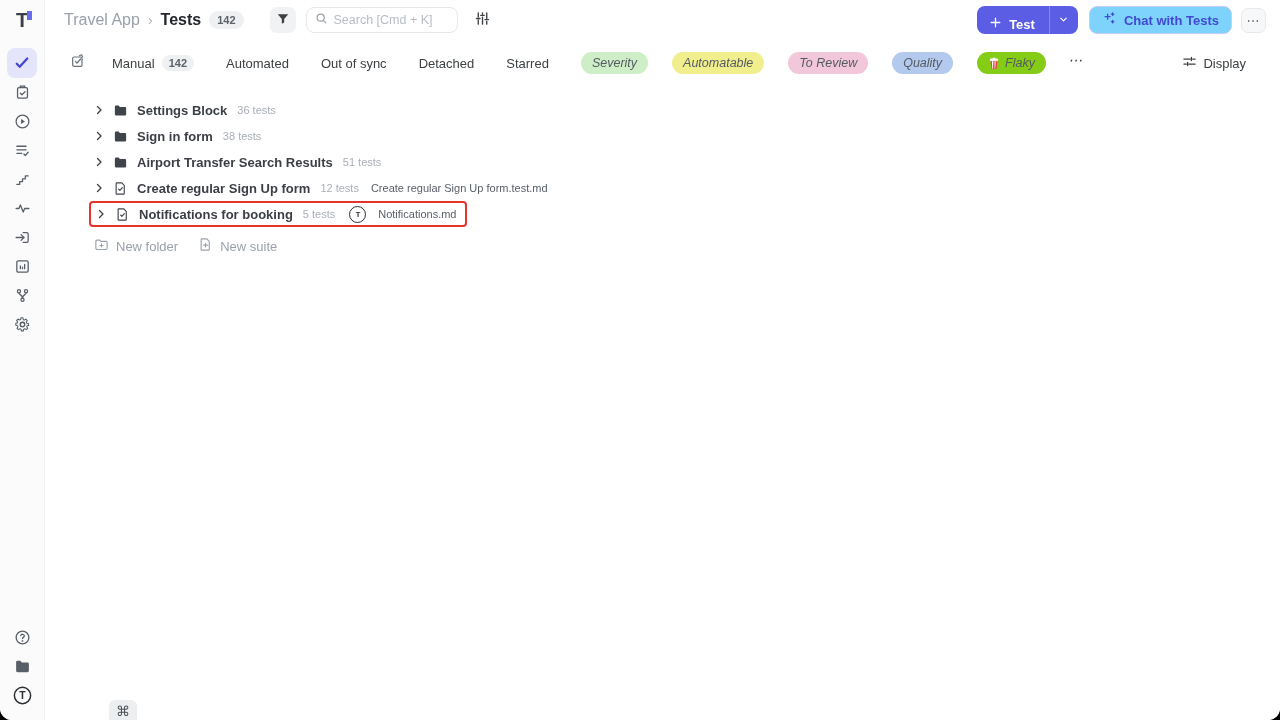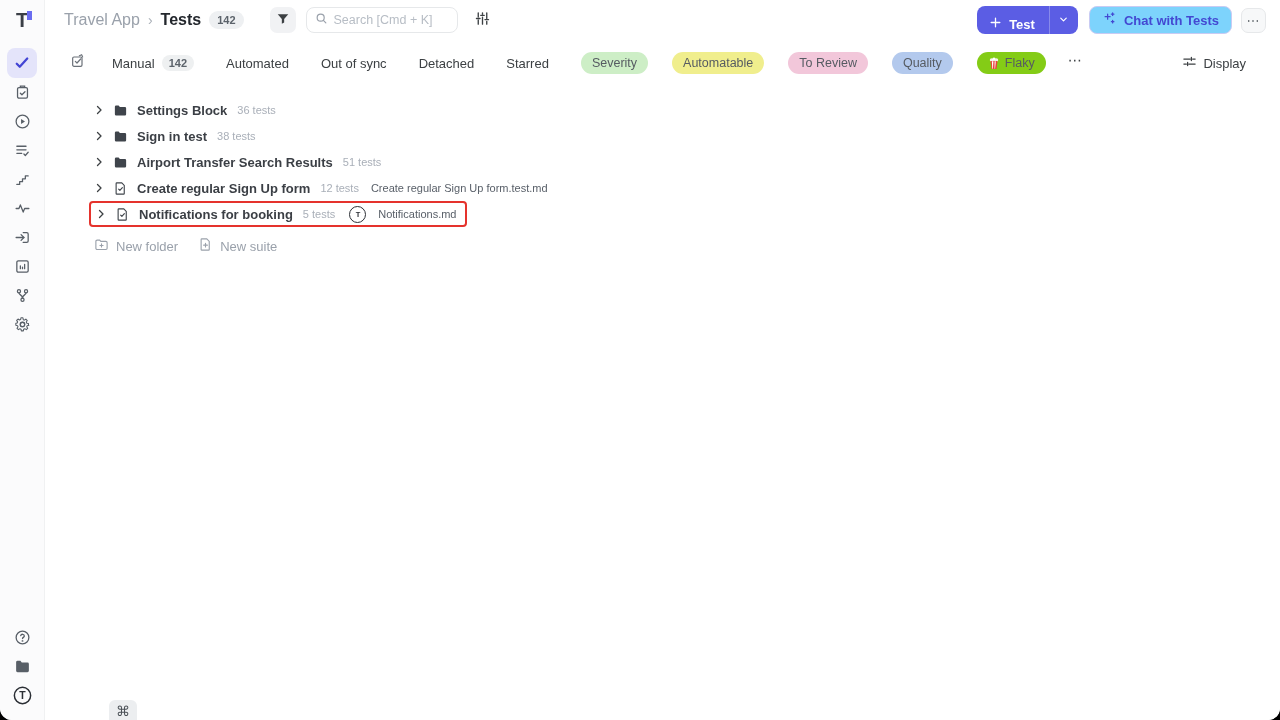--- a/index.html
+++ b/index.html
@@ -56,21 +56,21 @@
               display:flex; align-items:center; justify-content:center; cursor:pointer; }
 
   
   .filterbar { height:36px; margin-top:5px; display:flex; align-items:center; padding:0 34px 0 25px; }
   .bulk-icon { color:#6b7179; display:flex; cursor:pointer; }
   .ftabs { display:flex; align-items:center; margin-left:26px; }
   .ftab { font-size:13px; color:#3c4043; font-weight:500; margin-right:32px; cursor:pointer;
           display:flex; align-items:center; }
   .ftab .mini-pill { margin-left:7px; background:#eef0f1; border-radius:9px; padding:2px 7px;
           font-size:11px; font-weight:600; color:#5c636b; }
-  .fbadges { display:flex; align-items:flex-start; }
+  .fbadges { display:flex; align-items:flex-start;font-style:italic; }
   .fbadge { border-radius:12px; padding:4px 11px; font-size:12.5px; color:#565b62; font-weight:500;
             margin-right:24px; cursor:pointer; display:flex; align-items:center; }
   .fbadge .popcorn { margin-right:5px; display:flex; }
   .fmore { color:#3c4043; font-size:14px; letter-spacing:1px; cursor:pointer; margin-left:-2px; }
   .display-btn { margin-left:auto; display:flex; align-items:center; color:#3c4043; font-size:13px;
                  font-weight:500; cursor:pointer; }
   .display-btn svg { margin-right:6px; }
 
   
   .tree { margin-top:16px; padding-left:44px; }
@@ -368,21 +368,21 @@
           <span class="chev">
             <svg width="12" height="12" viewBox="0 0 24 24" fill="none" stroke="currentColor" stroke-width="2.6" stroke-linecap="round" stroke-linejoin="round">
                 <path d="M9 5l7 7-7 7"></path>
               </svg>
           </span>
           <span class="node-icon">
             <svg width="15" height="15" viewBox="0 0 24 24" fill="#3f444b">
                 <path d="M3 6a2 2 0 0 1 2-2h4l2 2.5h8a2 2 0 0 1 2 2V18a2 2 0 0 1-2 2H5a2 2 0 0 1-2-2V6z"></path>
               </svg>
           </span>
-          <span class="tname">Sign in test</span>
+          <span class="tname">Sign in form</span>
           <span class="tcount">38 tests</span>
         </div>
       </div>
 
       <div class="trow">
         <div class="trow-inner">
           <span class="chev">
             <svg width="12" height="12" viewBox="0 0 24 24" fill="none" stroke="currentColor" stroke-width="2.6" stroke-linecap="round" stroke-linejoin="round">
                 <path d="M9 5l7 7-7 7"></path>
               </svg>

